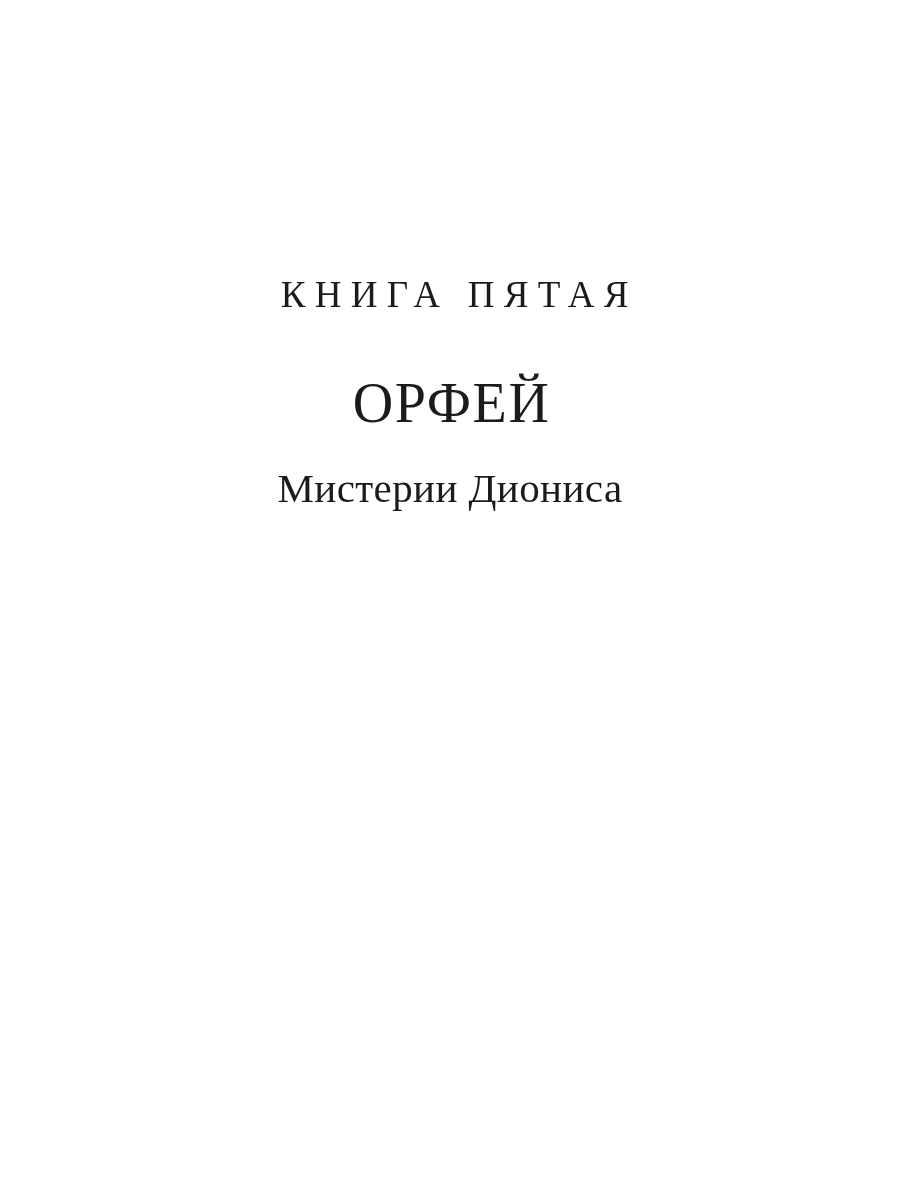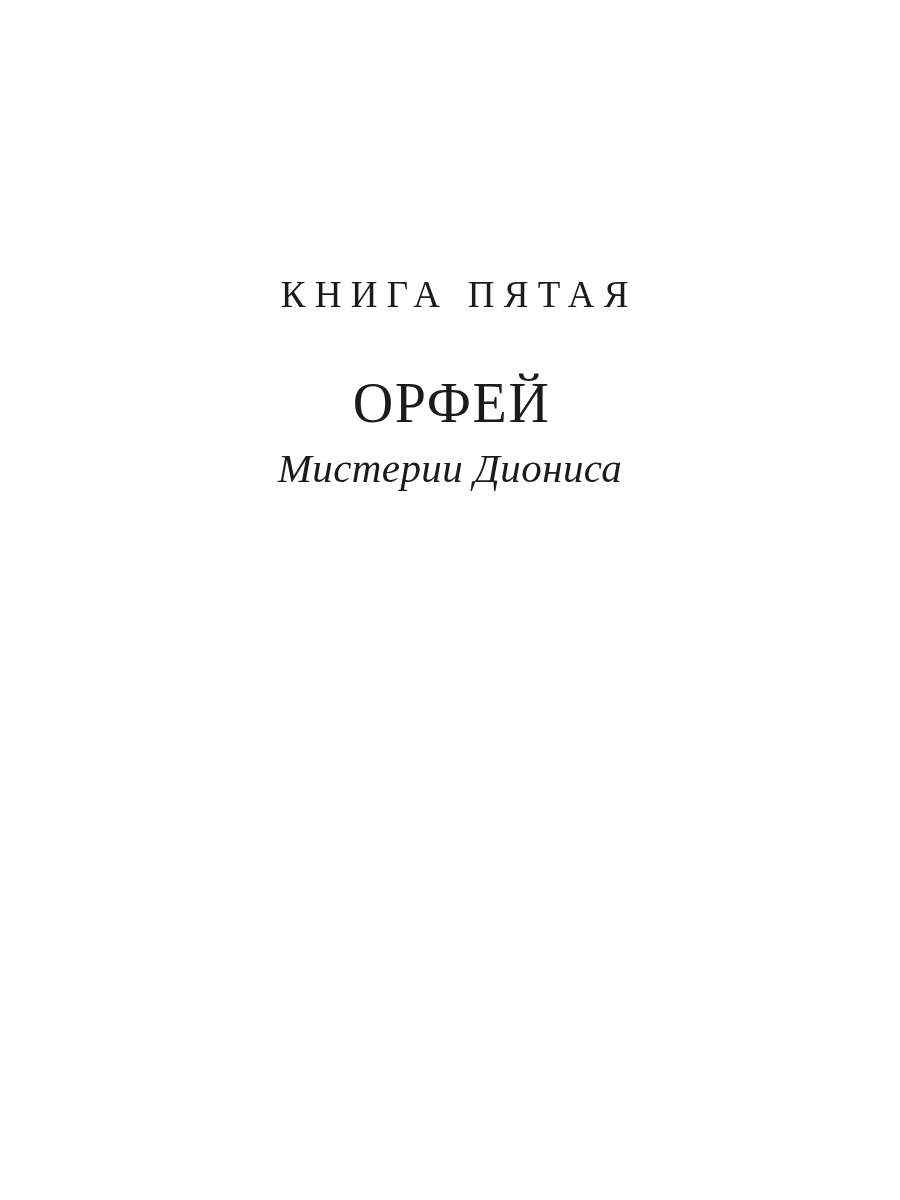--- a/index.html
+++ b/index.html
@@ -34,23 +34,22 @@
     }
     .book-title {
       top: 375px;
       font-size: 56px;
       font-weight: 400;
       letter-spacing: 0.03em;
       padding-left: 0.03em;
       line-height: 1;
     }
     .book-subtitle {
-      top: 448px;
+      top: 468px;
       font-size: 41px;
-      font-style: italic;
       font-weight: 400;
       letter-spacing: 0.01em;
       line-height: 1;
     }
   </style>
 </head>
 <body>
 
 <div class="book-page">
   <div class="line part-label">КНИГА ПЯТАЯ</div>

